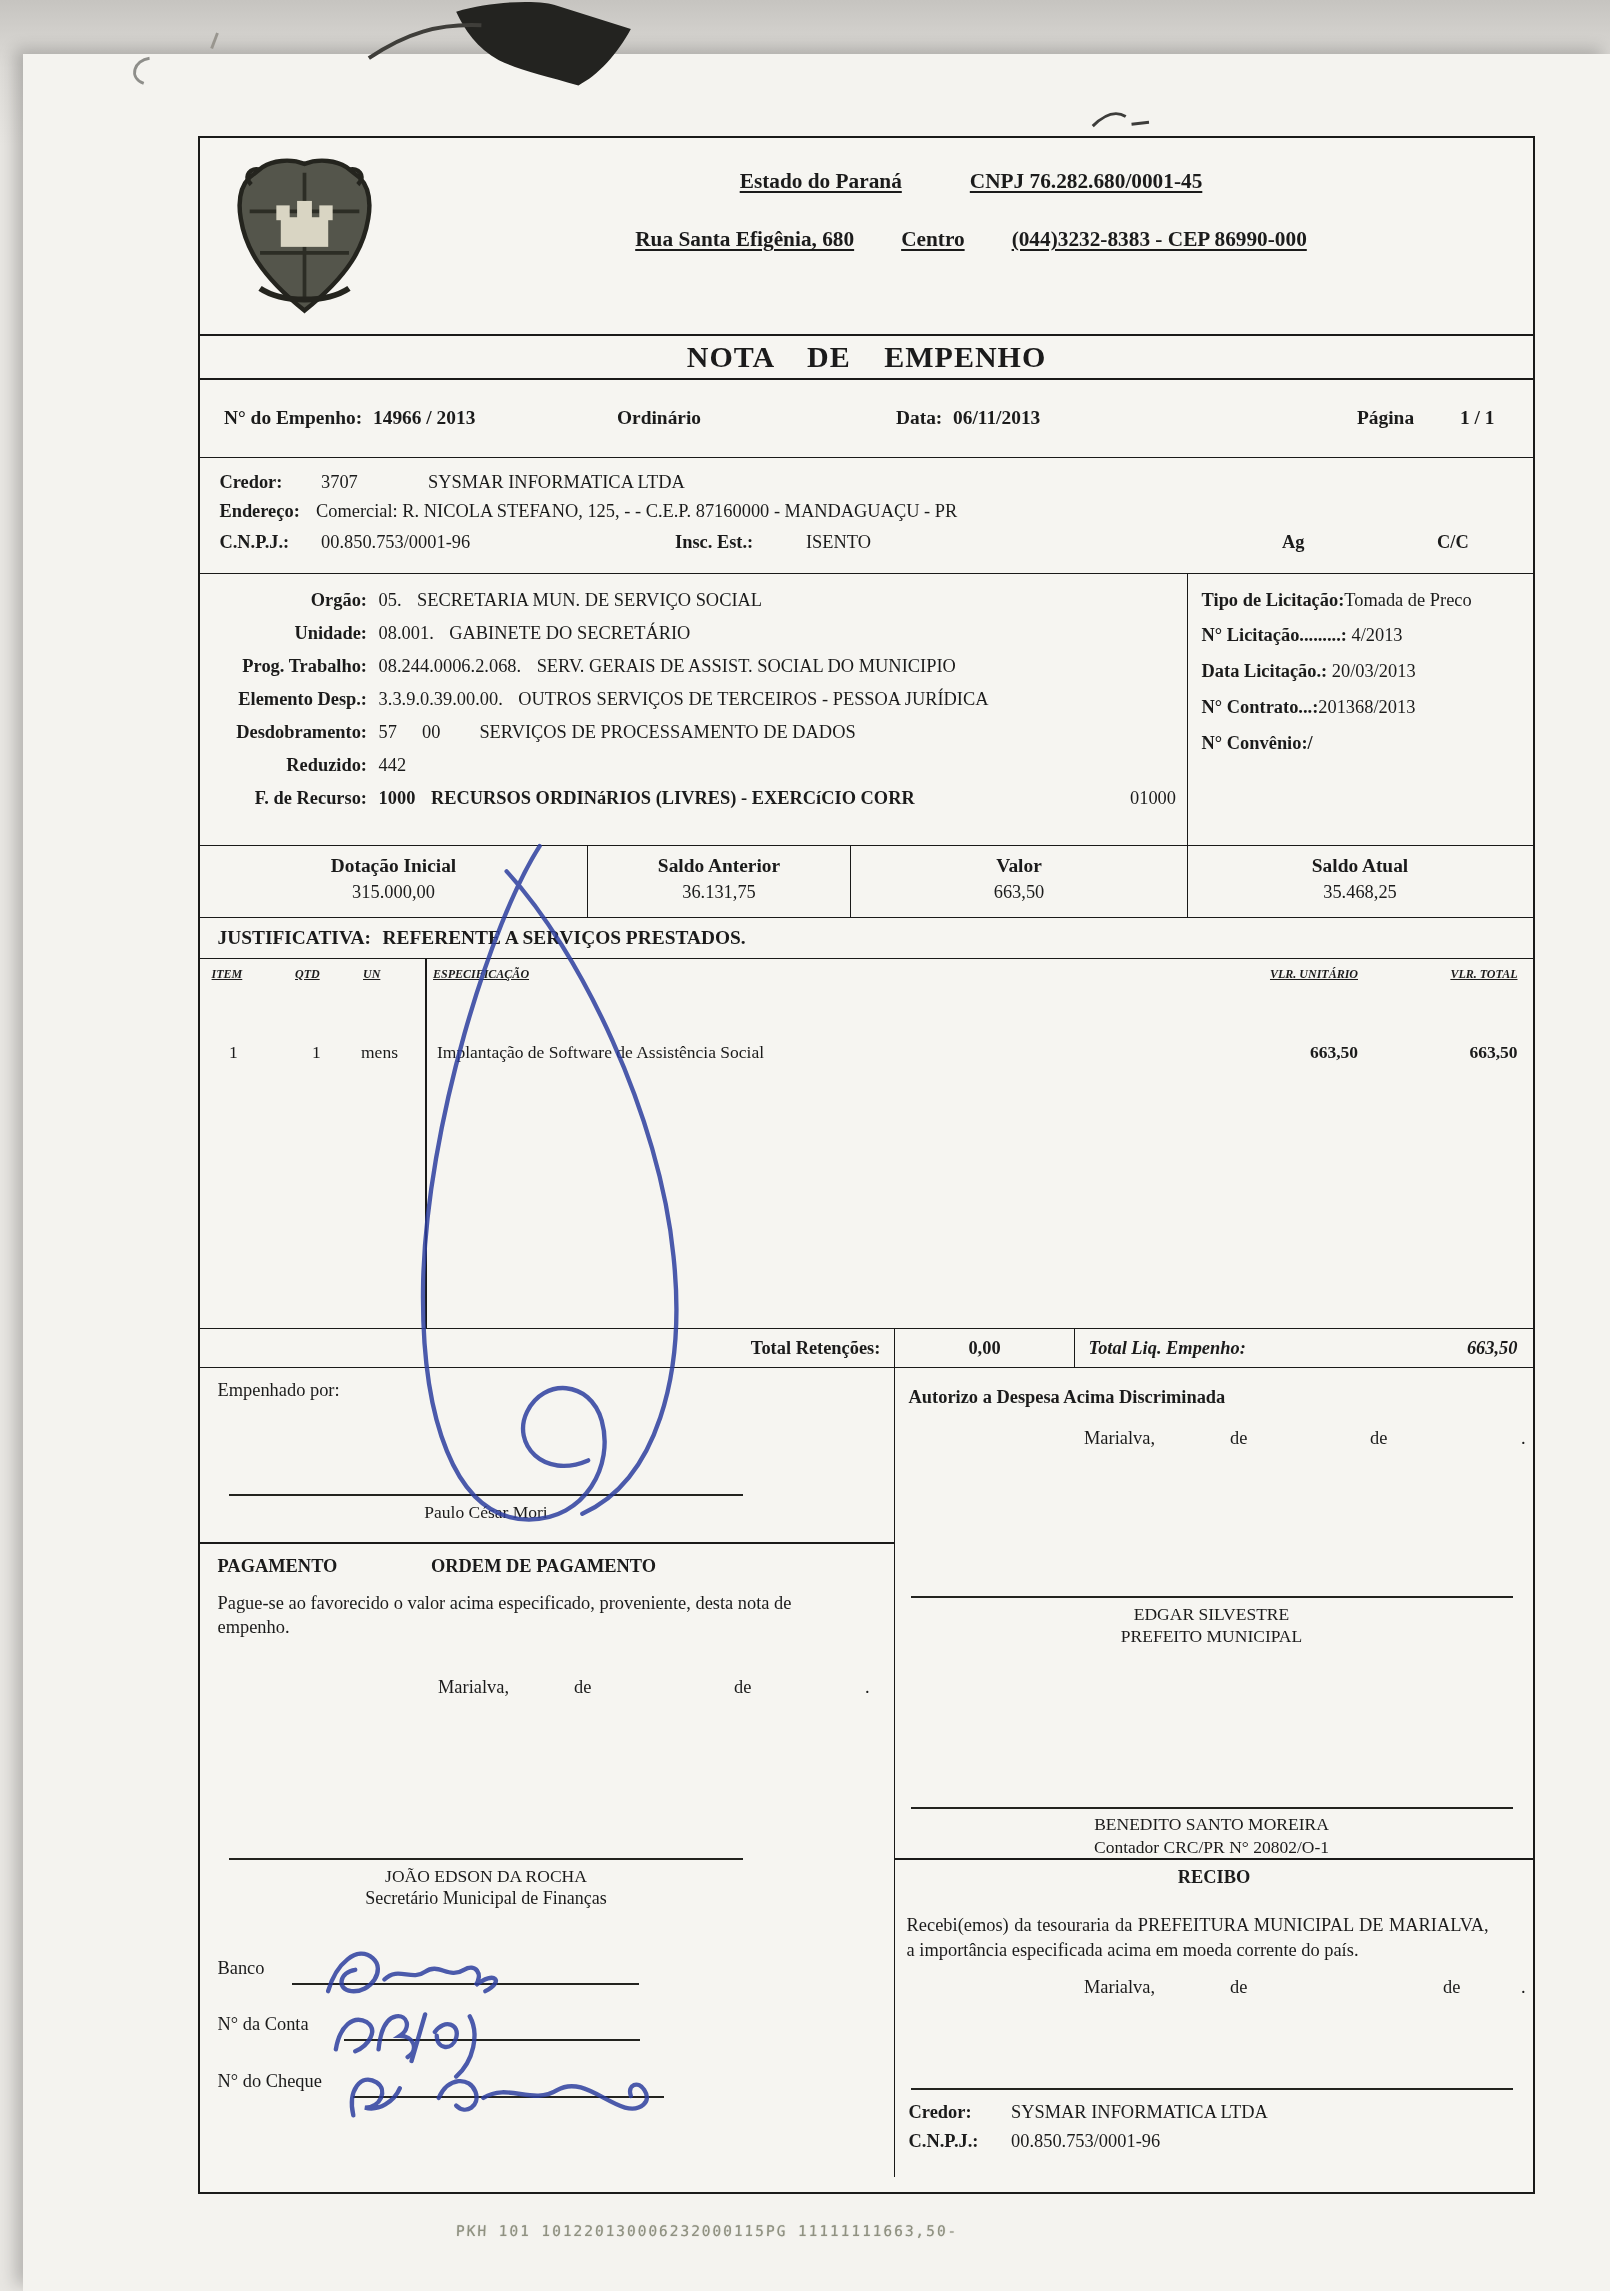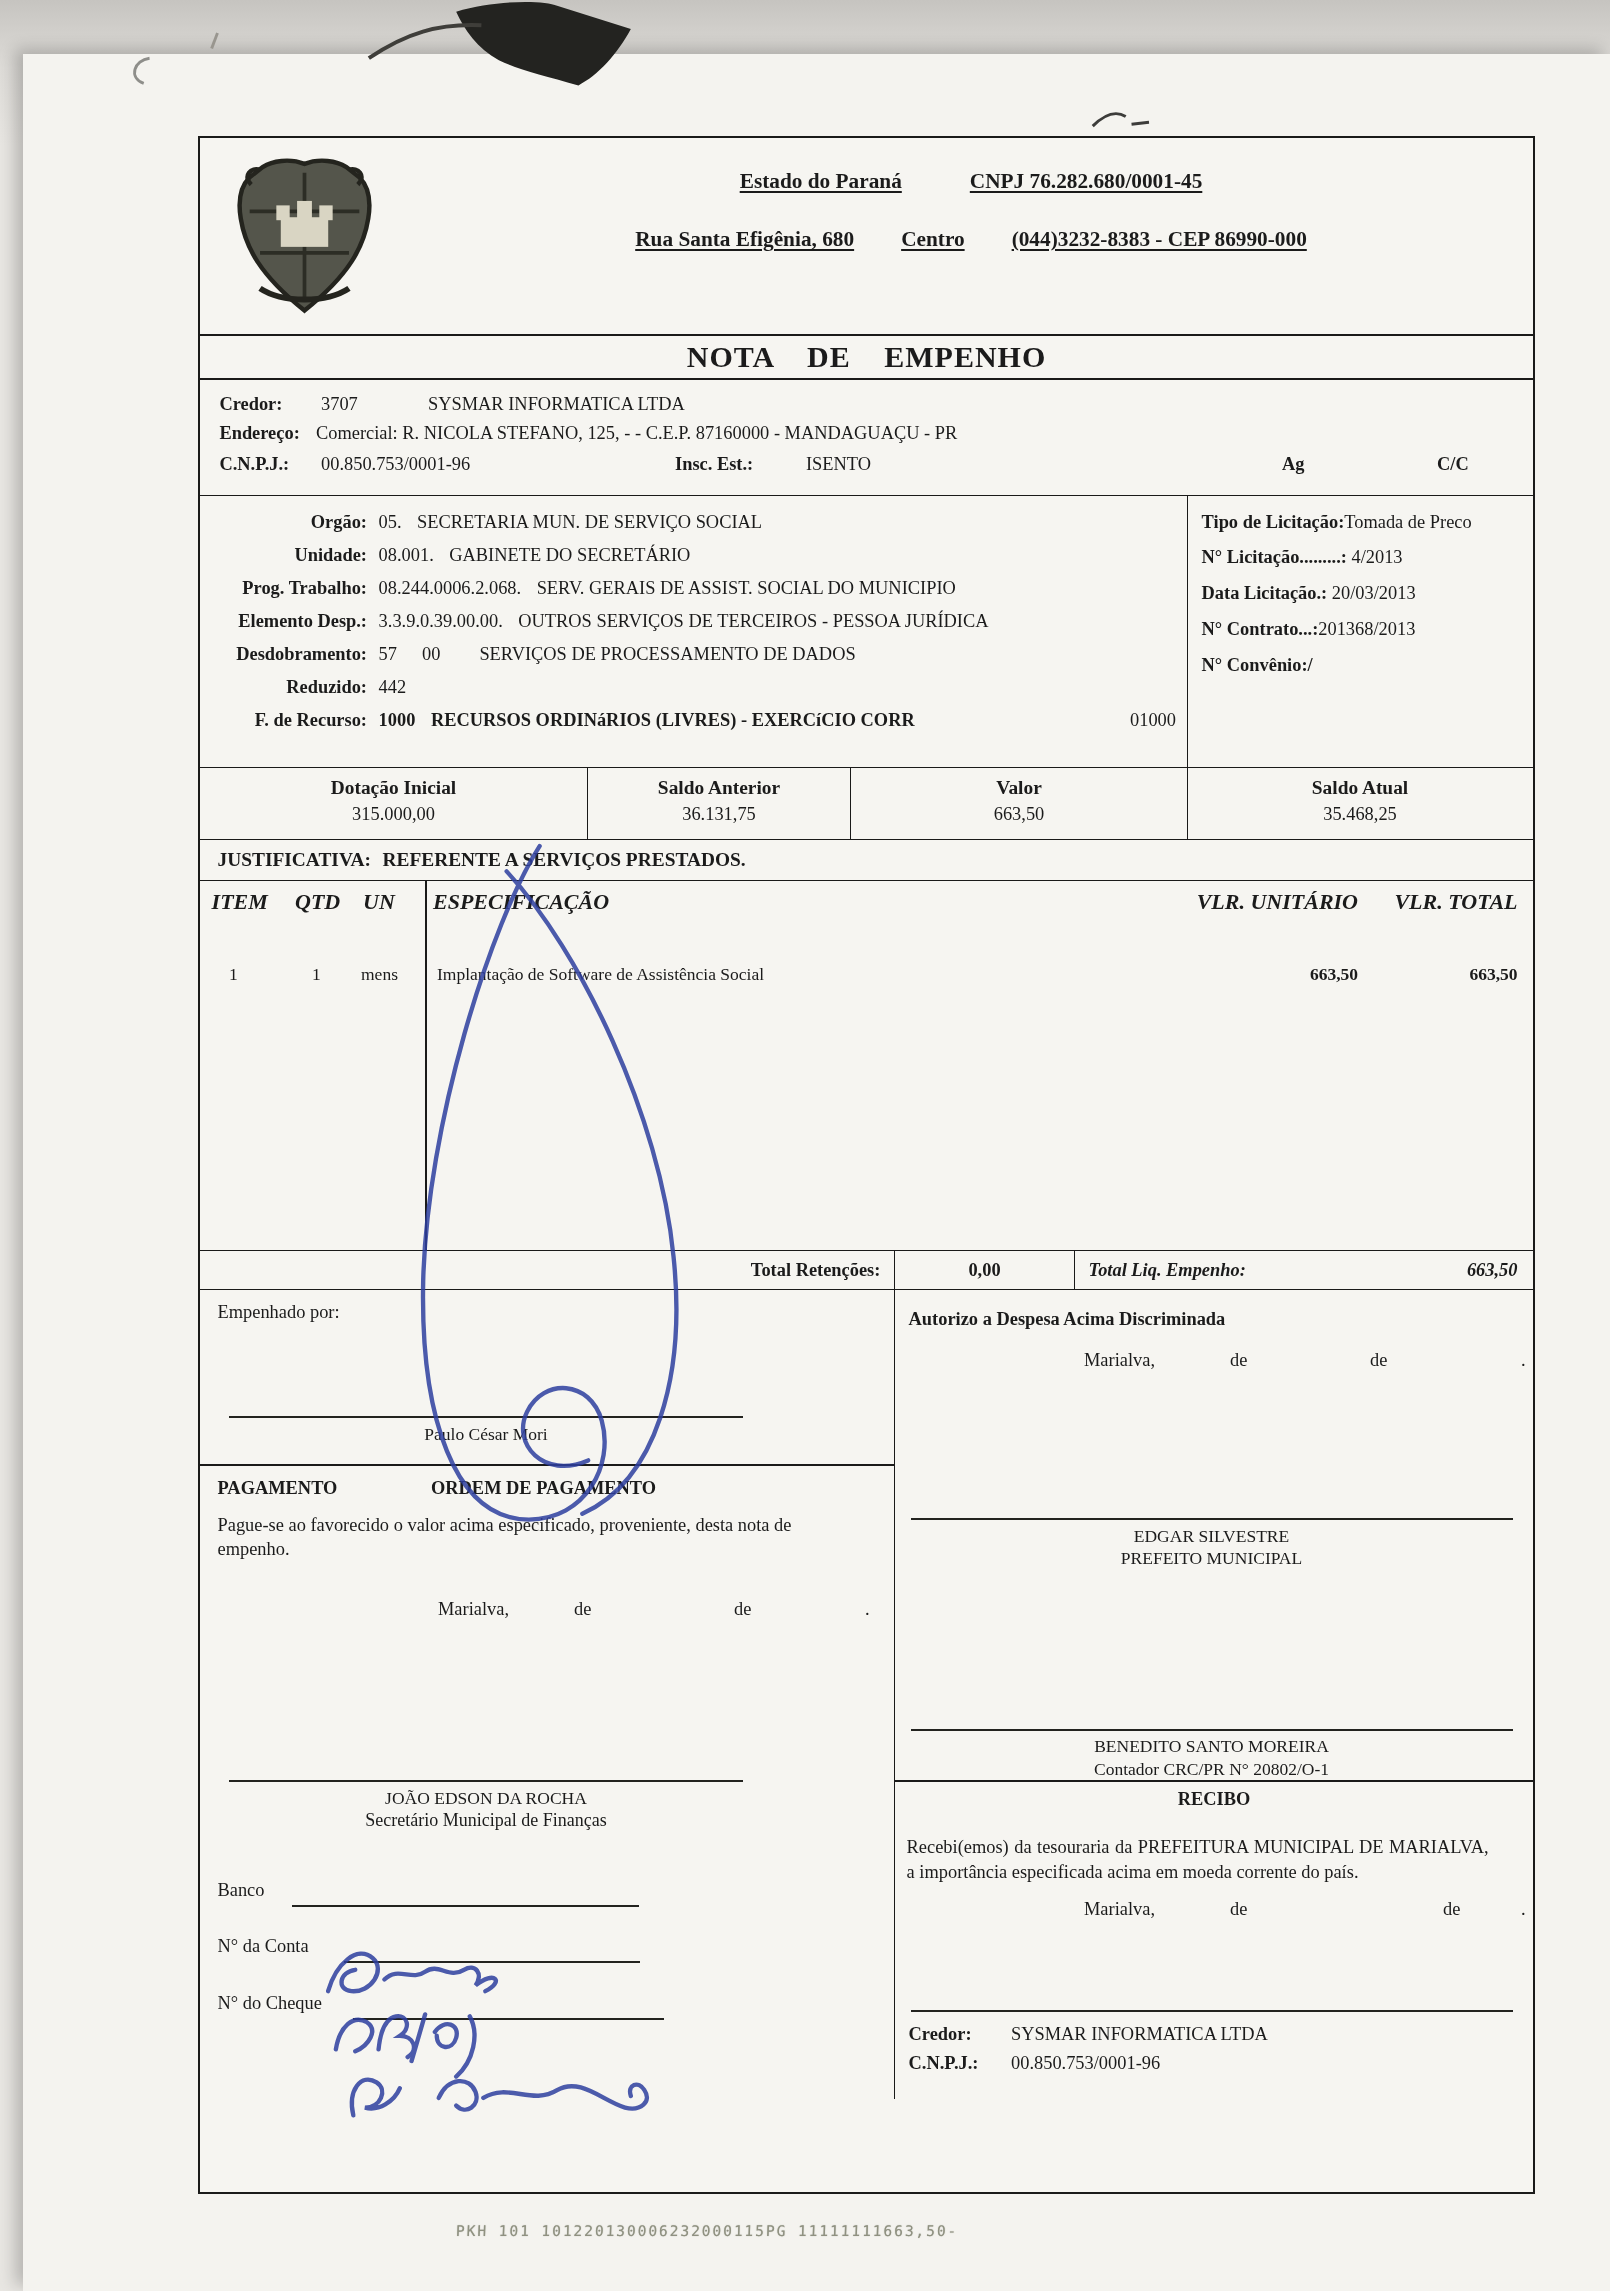--- a/index.html
+++ b/index.html
@@ -45,21 +45,21 @@
   .dotacao{height:72px;display:flex;}
   .dot-cell{border-right:1.9px solid #1a1a19;display:flex;flex-direction:column;align-items:center;padding-top:8.7px;}
   .dot-cell:last-child{border-right:none;}
   .dot-h{font-weight:bold;font-size:19.4px;}
   .dot-v{font-size:18.4px;margin-top:4.9px;}
 
   .just{height:41px;display:flex;align-items:center;padding-left:17.5px;font-weight:bold;font-size:19.4px;gap:11.6px;}
 
   .items{height:370px;}
   .items .vline{position:absolute;left:225px;top:0;width:1.9px;height:100%;background:#1a1a19;}
-  .ihdr{font-style:italic;font-weight:bold;font-size:22px;top:7.8px;}
+  .ihdr{font-style:italic;font-weight:bold;text-decoration:underline;font-size:12px;top:7.8px;}
   .icel{font-size:17.5px;top:83px;}
 
   .totals{height:39px;display:flex;font-size:18.4px;font-weight:bold;}
   .tot-c1{width:695px;height:100%;display:flex;align-items:center;justify-content:flex-end;padding-right:13.6px;border-right:1.9px solid #1a1a19;}
   .tot-c2{width:180px;height:100%;display:flex;align-items:center;justify-content:center;border-right:1.9px solid #1a1a19;}
   .tot-c3{flex:1;height:100%;display:flex;align-items:center;justify-content:space-between;padding:0 15.5px 0 13.6px;font-style:italic;}
 
   .lower{height:809px;border-bottom:none;}
   .low-left{position:absolute;left:0;top:0;height:100%;width:695px;border-right:1.9px solid #1a1a19;font-size:18.4px;}
   .low-right{position:absolute;left:695px;right:0;top:0;height:100%;font-size:18.4px;}
@@ -109,20 +109,29 @@
       <div class="h-line3">
         <span class="u b">Rua Santa Efigênia, 680</span>
         <span class="u b">Centro</span>
         <span class="u b">(044)3232-8383  -  CEP 86990-000</span>
       </div>
     </div>
   </div>
 
   <div class="title-row sec" style="border-bottom:2.9px solid #1a1a19;">NOTA DE EMPENHO</div>
 
+  <div class="emp-row sec">
+    <span class="abs" style="left:24px">N° do Empenho:</span>
+    <span class="abs" style="left:173px">14966 / 2013</span>
+    <span class="abs" style="left:417px">Ordinário</span>
+    <span class="abs" style="left:696px">Data:</span>
+    <span class="abs" style="left:753px">06/11/2013</span>
+    <span class="abs" style="left:1157px">Página</span>
+    <span class="abs" style="left:1260px">1 / 1</span>
+  </div>
 
   <div class="credor sec">
     <span class="abs b" style="left:19.4px;top:13.6px">Credor:</span>
     <span class="abs" style="left:121px;top:13.6px">3707</span>
     <span class="abs" style="left:228px;top:13.6px">SYSMAR INFORMATICA LTDA</span>
     <span class="abs b" style="left:19.4px;top:43px">Endereço:</span>
     <span class="abs" style="left:116px;top:43px">Comercial: R. NICOLA STEFANO, 125, - - C.E.P. 87160000 - MANDAGUAÇU - PR</span>
     <span class="abs b" style="left:19.4px;top:74px">C.N.P.J.:</span>
     <span class="abs" style="left:121px;top:74px">00.850.753/0001-96</span>
     <span class="abs b" style="left:475px;top:74px">Insc. Est.:</span>

